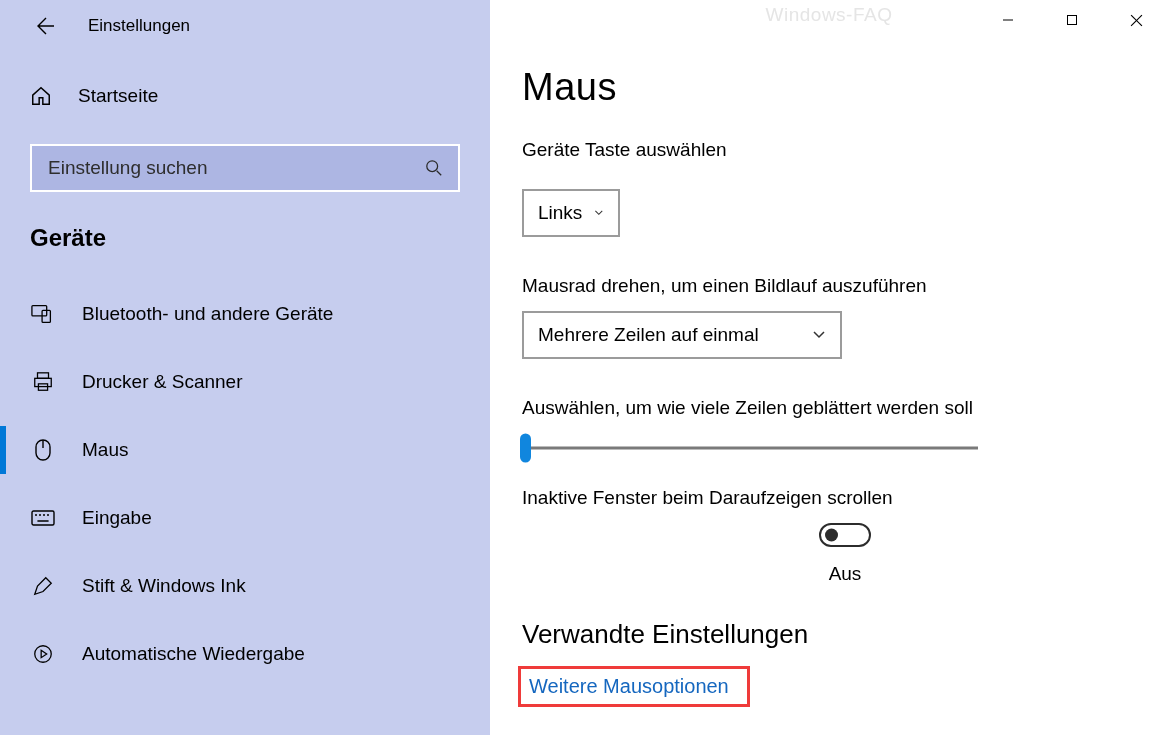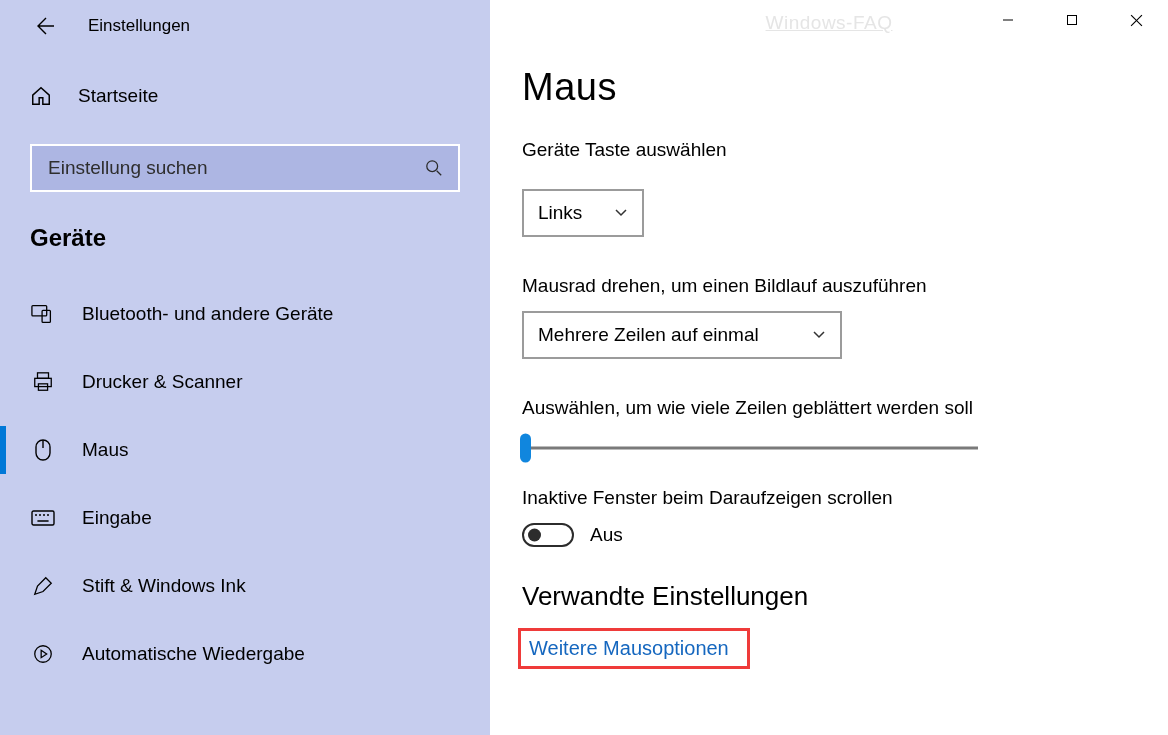--- a/index.html
+++ b/index.html
@@ -102,26 +102,25 @@
   
   .main {
     flex:1;
     position:relative;
     background:#fff;
     padding: 0;
   }
 
   .watermark {
     position:absolute;
-    top: 12px; left: 50%; transform: translateX(-50%);
+    top: 4px; left: 50%; transform: translateX(-50%);
     color: #e5e5e5;
     font-size: 19px;
     letter-spacing: .5px;
     user-select:none;
-    text-decoration:underline;
   }
 
   .window-controls {
     position:absolute;
     top: 0; right: 0;
     display:flex;
     height: 40px;
   }
   .win-btn {
     width: 64px;
@@ -142,21 +141,21 @@
   .dropdown {
     margin-top: 14px;
     border: 2px solid #9b9b9b;
     height: 48px;
     display:inline-flex;
     align-items:center;
     padding: 0 14px;
     font-size: 19px;
     gap: 12px;
   }
-  .dropdown.small { width: 122px; justify-content:space-between;margin-top:28px; }
+  .dropdown.small { width: 98px; justify-content:space-between;margin-top:28px; }
   .dropdown.wide { width: 320px; justify-content:space-between; }
 
   .slider-wrap {
     margin-top: 16px;
     width: 456px;
     position:relative;
     height: 26px;
   }
   .slider-track {
     position:absolute;
@@ -173,20 +172,21 @@
     width: 11px; height: 29px;
     border-radius: 6px;
     background: #1086de;
   }
 
   .toggle-row {
     margin-top: 14px;
     display:flex;
     align-items:center;
     gap: 16px;
+    flex-direction: column;
   }
   .toggle {
     width: 52px; height: 24px;
     border: 2px solid #2c2c2c;
     border-radius: 14px;
     position:relative;
   }
   .toggle-knob {
     position:absolute;
     left: 4px; top: 50%; transform: translateY(-50%);

